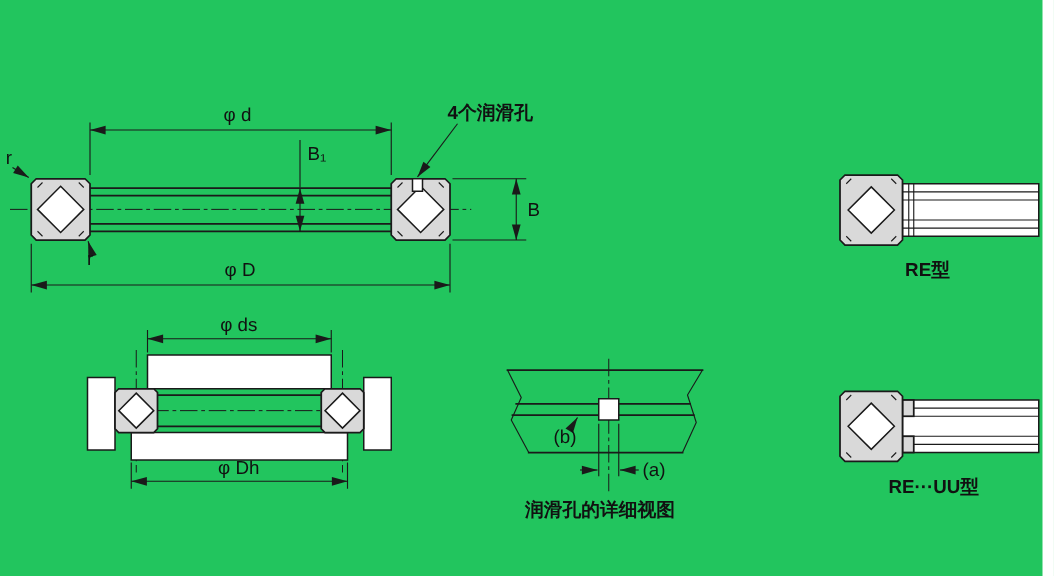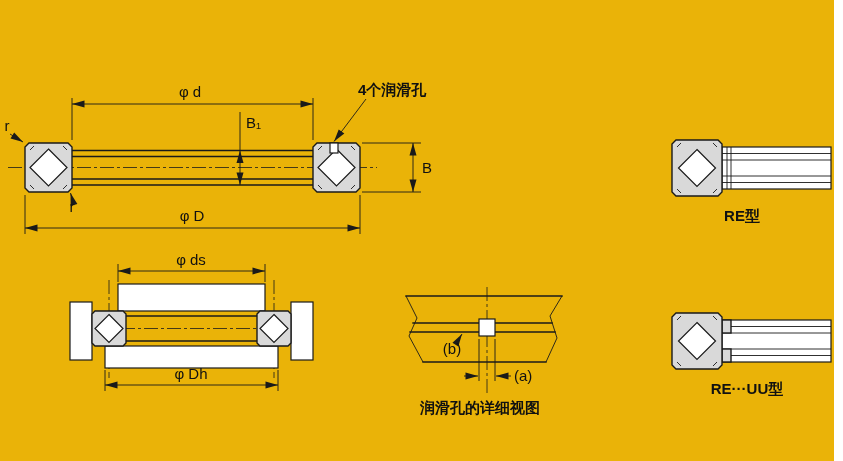--- a/index.html
+++ b/index.html
@@ -1,19 +1,19 @@
 <!DOCTYPE html>
 <html><head>
 <meta charset="utf-8">
 <style>
   html,body{margin:0;padding:0;background:#fff;}
   .canvas{
     position:relative;
     width:834px;height:461px;
-    background:#eab308;
+    background:#22c55e;
     overflow:hidden;
     font-family:"Liberation Sans",sans-serif;
   }
   svg{display:block;}
   
   .ol   {stroke:#1a1a1a;stroke-width:1.4;fill:none;stroke-linecap:square;}
   .ol-f {stroke:#1a1a1a;stroke-width:1.4;fill:#d9d9d9;}
   .wh   {stroke:#1a1a1a;stroke-width:1.2;fill:#ffffff;}
   .thin {stroke:#1a1a1a;stroke-width:0.9;fill:none;}
   .cl   {stroke:#1a1a1a;stroke-width:0.8;fill:none;stroke-dasharray:14 3 3 3;}

